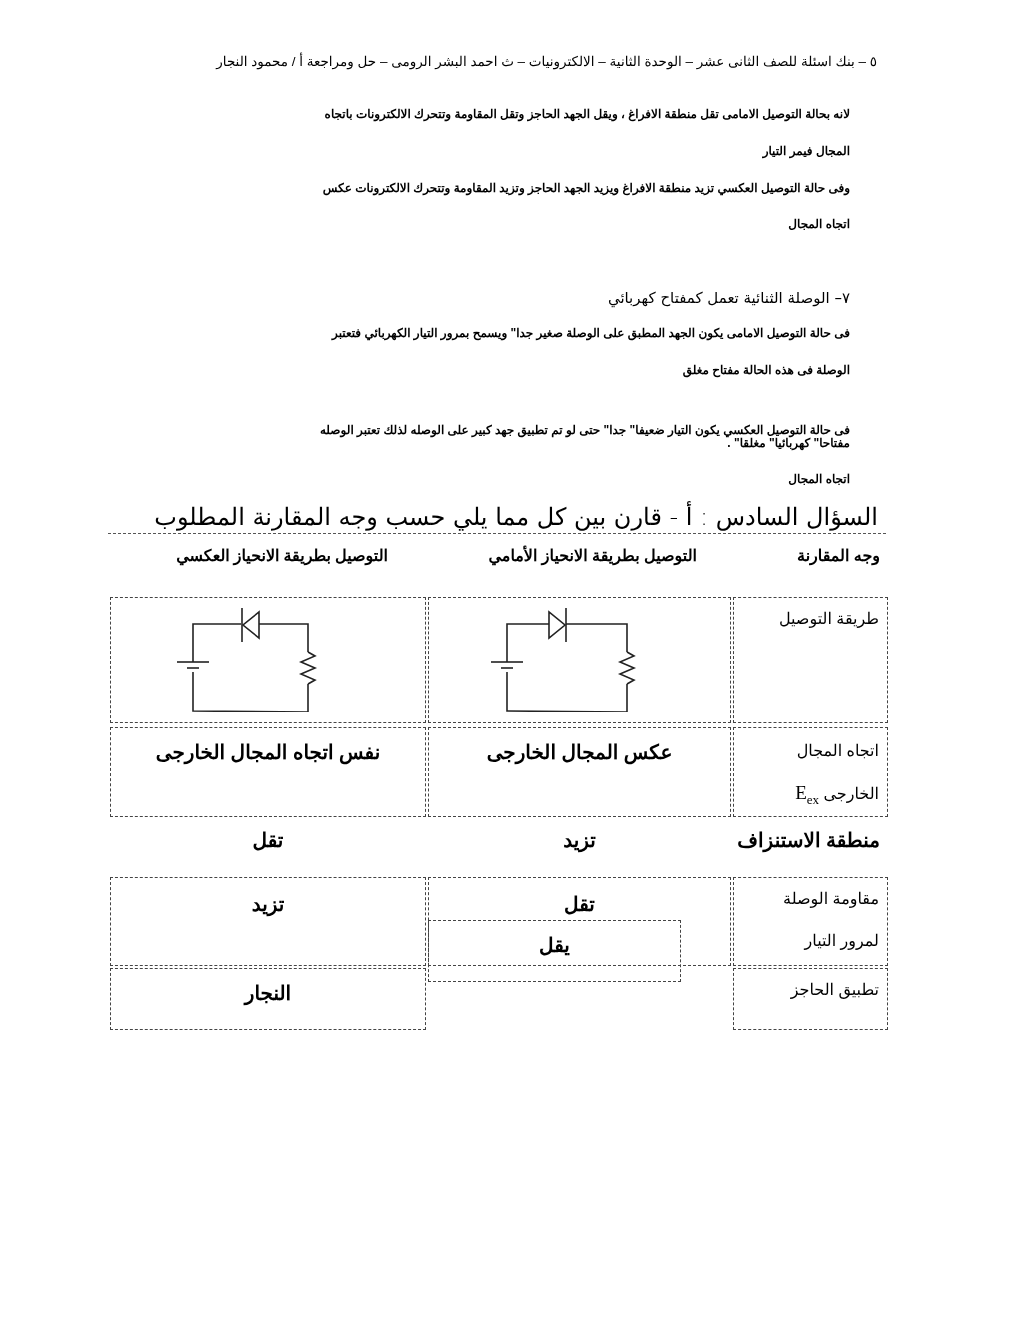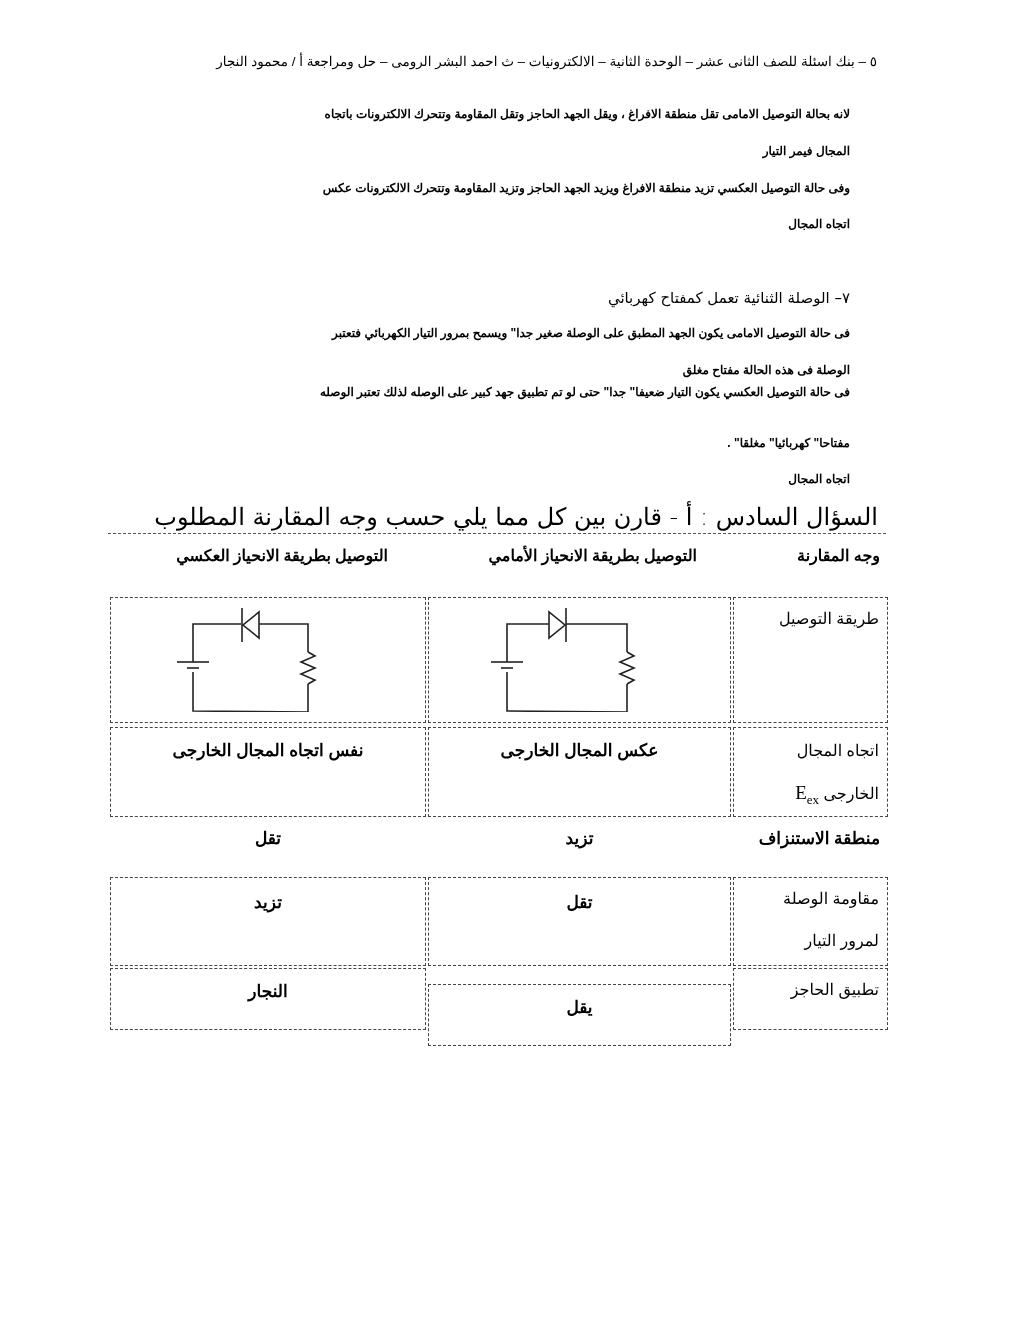--- a/index.html
+++ b/index.html
@@ -6,39 +6,39 @@
     body { width: 1020px; height: 1320px; position: relative; overflow: hidden; color: #000; }
     .abs { position: absolute; }
     .rtl { direction: rtl; unicode-bidi: plaintext; white-space: nowrap; }
     .header-line { top: 53px; right: 143px; font-family: "Liberation Sans", sans-serif; font-size: 13.5px; }
     .bold-para { font-family: "Liberation Sans", sans-serif; font-weight: bold; font-size: 12px; right: 170px; }
     .reg-line { font-family: "DejaVu Sans", sans-serif; font-size: 15px; right: 170px; }
     .q-title { top: 503px; right: 142px; font-family: "DejaVu Sans", sans-serif; font-size: 24px; font-weight: 300; }
     .q-underline { top: 533px; left: 108px; width: 778px; border-top: 1px dashed #555; }
     .col-head { top: 546px; font-family: "Liberation Sans", sans-serif; font-weight: bold; font-size: 16px; }
     .cell { border: 1.5px dashed #444; box-sizing: border-box; }
-    .cell-text { font-family: "Liberation Sans", sans-serif; font-weight: bold; font-size: 17px; }
+    .cell-text { font-family: "Liberation Sans", sans-serif; font-weight: bold; font-size: 20px; }
     .row-label { font-family: "Liberation Sans", sans-serif; font-weight: normal; font-size: 16px; line-height: 38px; text-align: center; }
     .center { text-align: center; }
     svg { position: absolute; }
   </style>
 </head>
 <body>
 
 <div class="abs rtl header-line">٥ – بنك اسئلة للصف الثانى عشر – الوحدة الثانية – الالكترونيات – ث احمد البشر الرومى – حل ومراجعة أ / محمود النجار</div>
 
 <div class="abs rtl bold-para" style="top:107px;">لانه بحالة التوصيل الامامى تقل منطقة الافراغ ، ويقل الجهد الحاجز وتقل المقاومة وتتحرك الالكترونات باتجاه</div>
 <div class="abs rtl bold-para" style="top:144px;">المجال فيمر التيار</div>
 <div class="abs rtl bold-para" style="top:181px;">وفى حالة التوصيل العكسي تزيد منطقة الافراغ ويزيد الجهد الحاجز وتزيد المقاومة وتتحرك الالكترونات عكس</div>
 <div class="abs rtl bold-para" style="top:217px;">اتجاه المجال</div>
 
 <div class="abs rtl reg-line" style="top:289px;">٧– الوصلة الثنائية تعمل كمفتاح كهربائي</div>
 <div class="abs rtl bold-para" style="top:326px;">فى حالة التوصيل الامامى يكون الجهد المطبق على الوصلة صغير جدا" ويسمح بمرور التيار الكهربائي  فتعتبر</div>
 <div class="abs rtl bold-para" style="top:363px;">الوصلة فى هذه الحالة مفتاح مغلق</div>
-<div class="abs rtl bold-para" style="top:385px;">فى حالة التوصيل العكسي يكون التيار ضعيفا" جدا" حتى لو تم تطبيق جهد كبير على الوصله لذلك تعتبر الوصله</div>
+<div class="abs rtl bold-para" style="top:423px;">فى حالة التوصيل العكسي يكون التيار ضعيفا" جدا" حتى لو تم تطبيق جهد كبير على الوصله لذلك تعتبر الوصله</div>
 <div class="abs rtl bold-para" style="top:436px;">مفتاحا" كهربائيا" مغلقا" .</div>
 <div class="abs rtl bold-para" style="top:472px;">اتجاه المجال</div>
 
 <div class="abs rtl q-title">السؤال السادس : أ -  قارن بين كل مما يلي حسب وجه المقارنة المطلوب</div>
 <div class="abs q-underline"></div>
 
 <div class="abs rtl col-head" style="right:140px;">وجه المقارنة</div>
 <div class="abs rtl col-head" style="right:323px;">التوصيل بطريقة الانحياز الأمامي</div>
 <div class="abs rtl col-head" style="right:632px;font-family:Liberation Serif, serif;">التوصيل بطريقة الانحياز العكسي</div>
 
@@ -105,18 +105,18 @@
 <div class="abs cell" style="left:428px; top:877px; width:303px; height:89px;">
   <div class="rtl cell-text center" style="position:absolute; left:0; right:0; top:14px;">تقل</div>
 </div>
 <div class="abs cell" style="left:110px; top:877px; width:316px; height:89px;">
   <div class="rtl cell-text center" style="position:absolute; left:0; right:0; top:14px;">تزيد</div>
 </div>
 
 <div class="abs cell" style="left:733px; top:968px; width:155px; height:62px;">
   <div class="rtl row-label" style="position:absolute; right:8px; top:2px;">تطبيق الحاجز</div>
 </div>
-<div class="abs cell" style="left:428px; top:984px; width:303px; height:62px;">
+<div class="abs cell" style="left:428px; top:920px; width:253px; height:62px;">
   <div class="rtl cell-text center" style="position:absolute; left:0; right:0; top:12px;">يقل</div>
 </div>
 <div class="abs cell" style="left:110px; top:968px; width:316px; height:62px;">
   <div class="rtl cell-text center" style="position:absolute; left:0; right:0; top:12px;">النجار</div>
 </div>
 
 </body></html>

